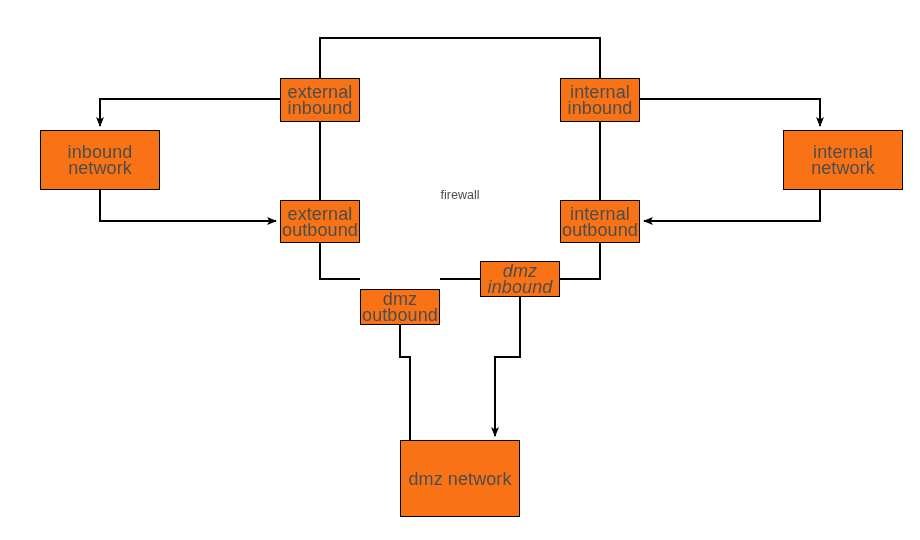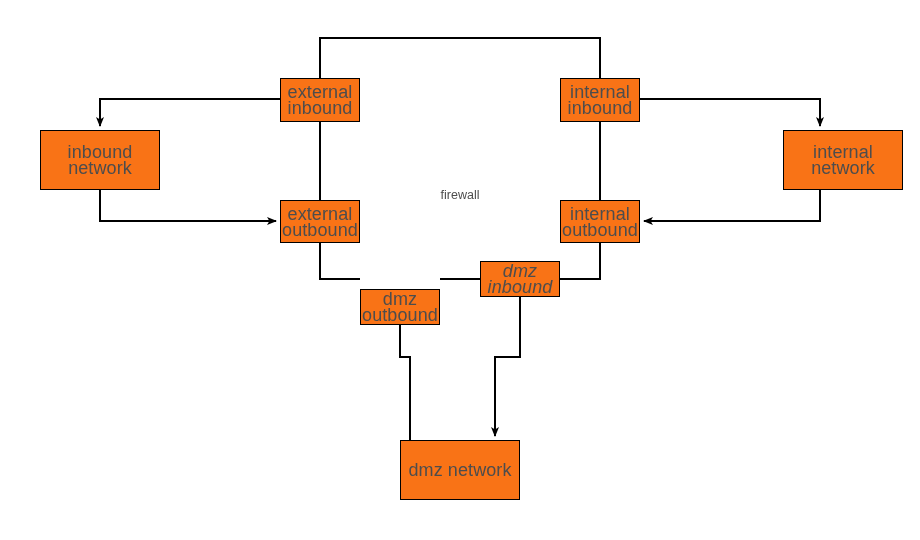--- a/index.html
+++ b/index.html
@@ -104,15 +104,15 @@
   <div class="node" style="left:560px; top:78px; width:80px; height:44px;">internal
 inbound</div>
 
   <div class="node" style="left:560px; top:200px; width:80px; height:43px;">internal
 outbound</div>
 
   <div class="node" style="left:360px; top:261px; width:80px; height:36px;margin-top:28px;">dmz outbound</div>
 
   <div class="node" style="left:480px; top:261px; width:80px; height:36px;font-style:italic;">dmz inbound</div>
 
-  <div class="node" style="left:400px; top:440px; width:120px; height:60px;">dmz network</div>
+  <div class="node" style="left:400px; top:440px; width:120px; height:77px;">dmz network</div>
 
 </div>
 
 </body></html>

